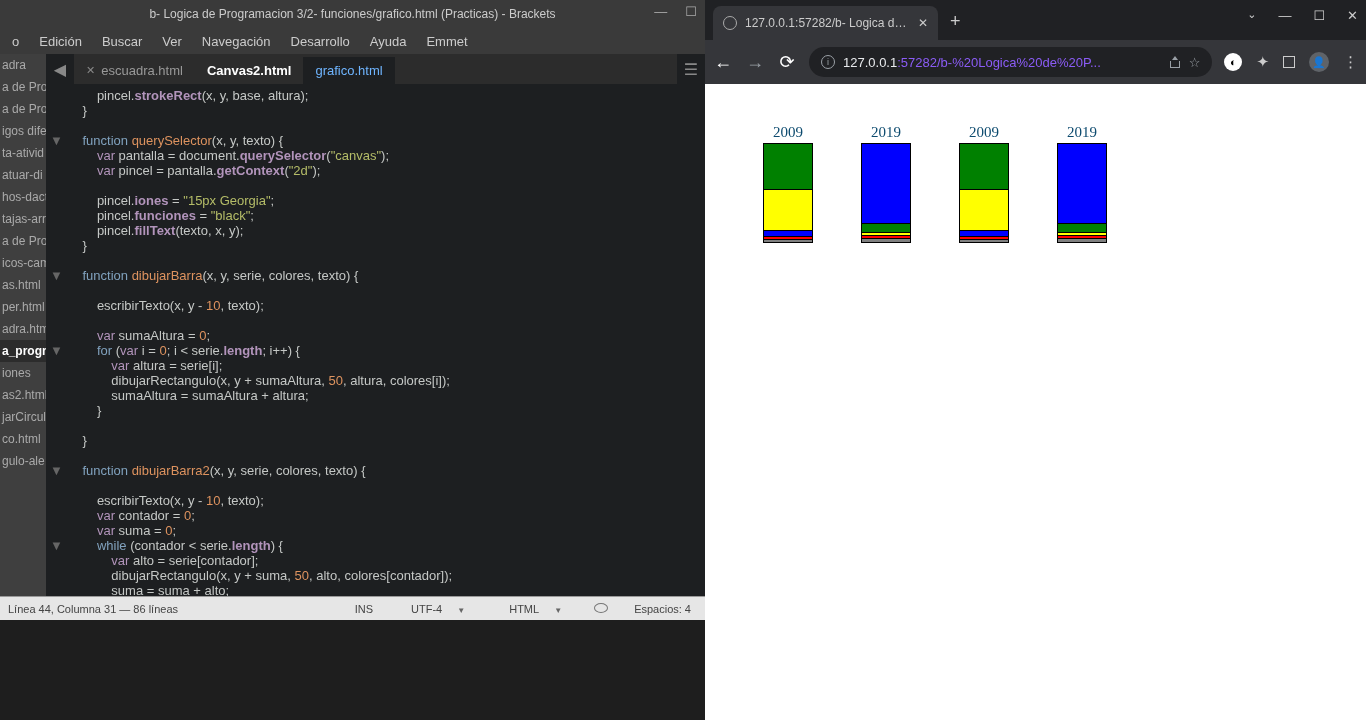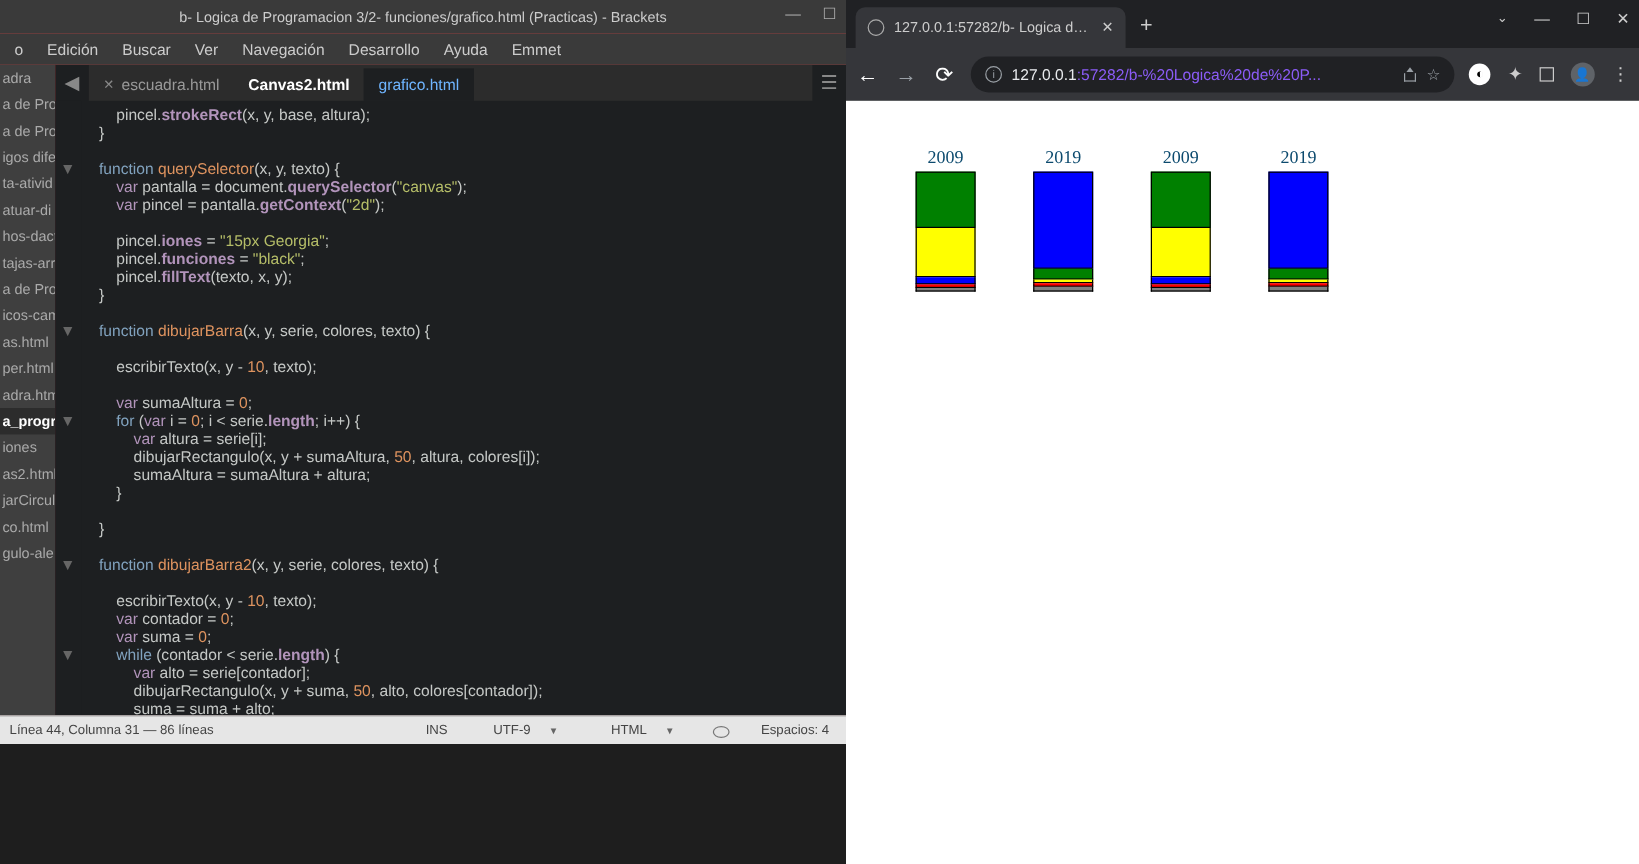--- a/index.html
+++ b/index.html
@@ -29,21 +29,21 @@
 .line-nums { }
 .fold-col { width: 10px; color: #666; }
 .code { flex: 1; padding: 4px 0; color: #c5c8c6; white-space: pre; }
 .kw { color: #81a2be; }
 .fn { color: #de935f; }
 .str { color: #b5bd68; }
 .num { color: #de935f; }
 .prop { color: #b294bb; font-weight: bold; }
 .var-kw { color: #b294bb; }
 .status-bar { height: 24px; background: #e6e6e6; color: #444; display: flex; align-items: center; font-size: 11px; padding: 0 8px; justify-content: space-between; border-top: 1px solid #999; }
-.status-right { display: flex; gap: 20px; align-items: flex-end; }
+.status-right { display: flex; gap: 20px; align-items: flex-start; }
 .status-right span { padding: 0 6px; }
 .circle { width: 10px; height: 10px; border: 1px solid #777; border-radius: 50%; display: inline-block; }
 .tri { font-size: 8px; color: #666; }
 
 
 .chrome { position: absolute; left: 705px; top: 0; width: 661px; height: 720px; background: #fff; display: flex; flex-direction: column; }
 .chrome-top { background: #202124; height: 84px; color: #ccc; }
 .tab-strip { height: 40px; display: flex; align-items: flex-end; padding: 0 8px; }
 .window-controls-chrome { position: absolute; right: 8px; top: 8px; display: flex; gap: 22px; color: #ccc; font-size: 13px; }
 .chrome-tab { background: #35363a; height: 34px; border-radius: 8px 8px 0 0; display: flex; align-items: center; padding: 0 10px; gap: 8px; font-size: 12px; max-width: 225px; }
@@ -218,21 +218,21 @@
 
     <span class="var-kw">var</span> serie2009 = [<span class="num">6</span>, <span class="num">47</span>, <span class="num">41</span>, <span class="num">3</span>, <span class="num">3</span>];
     <span class="var-kw">var</span> serie2019 = [<span class="num">81</span>, <span class="num">9</span>, <span class="num">3</span>, <span class="num">3</span>, <span class="num">4</span>];</div>
       </div>
     </div>
   </div>
   <div class="status-bar">
     <span>Línea 44, Columna 31 — 86 líneas</span>
     <div class="status-right">
       <span>INS</span>
-      <span><span>UTF-9</span> <span class="tri">▼</span></span>
+      <span><span>UTF-4</span> <span class="tri">▼</span></span>
       <span><span>HTML</span> <span class="tri">▼</span></span>
       <span class="circle"></span>
       <span>Espacios: 4</span>
     </div>
   </div>
 </div>
 
 <div class="chrome">
   <div class="chrome-top">
     <div class="window-controls-chrome">

